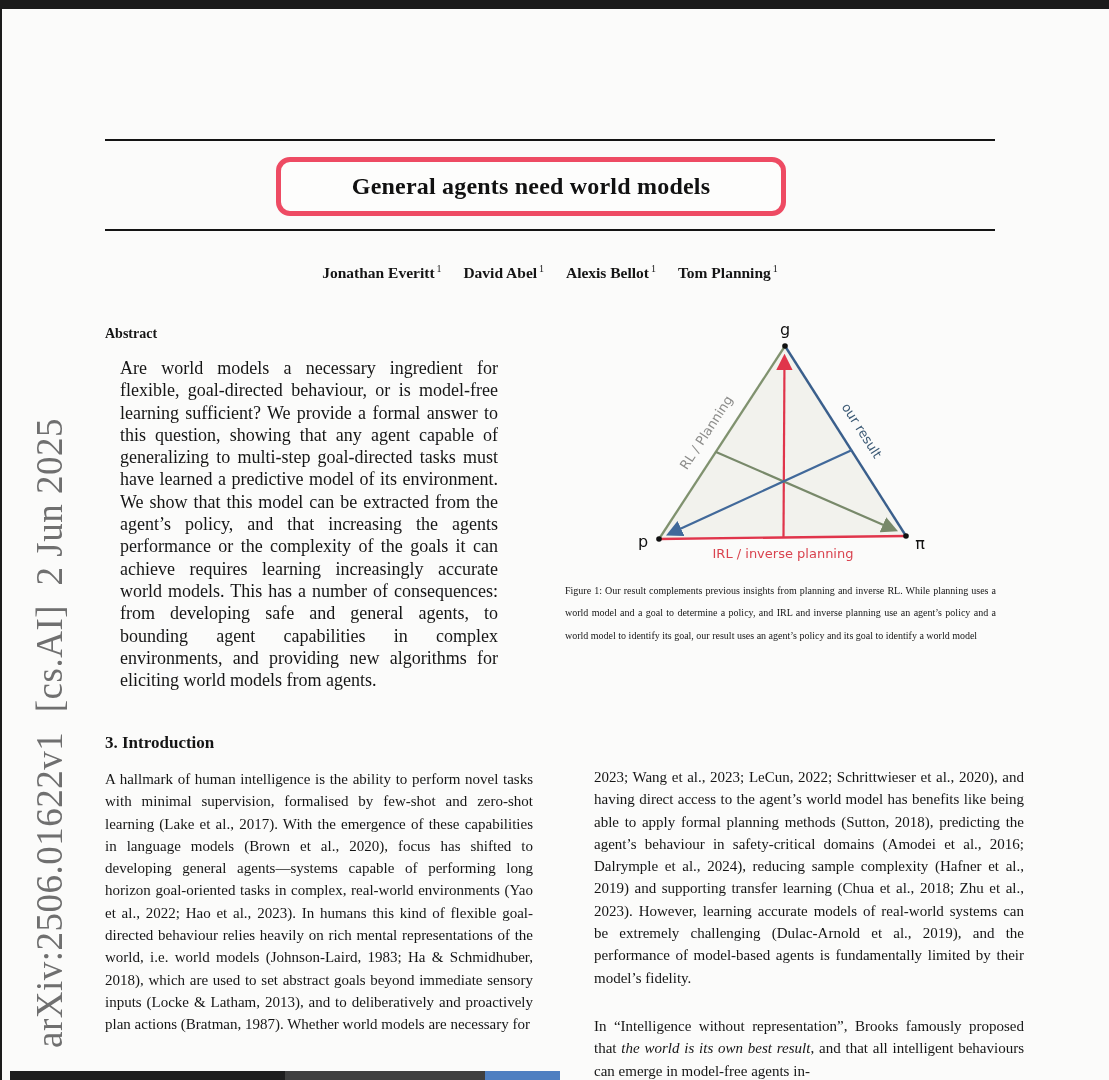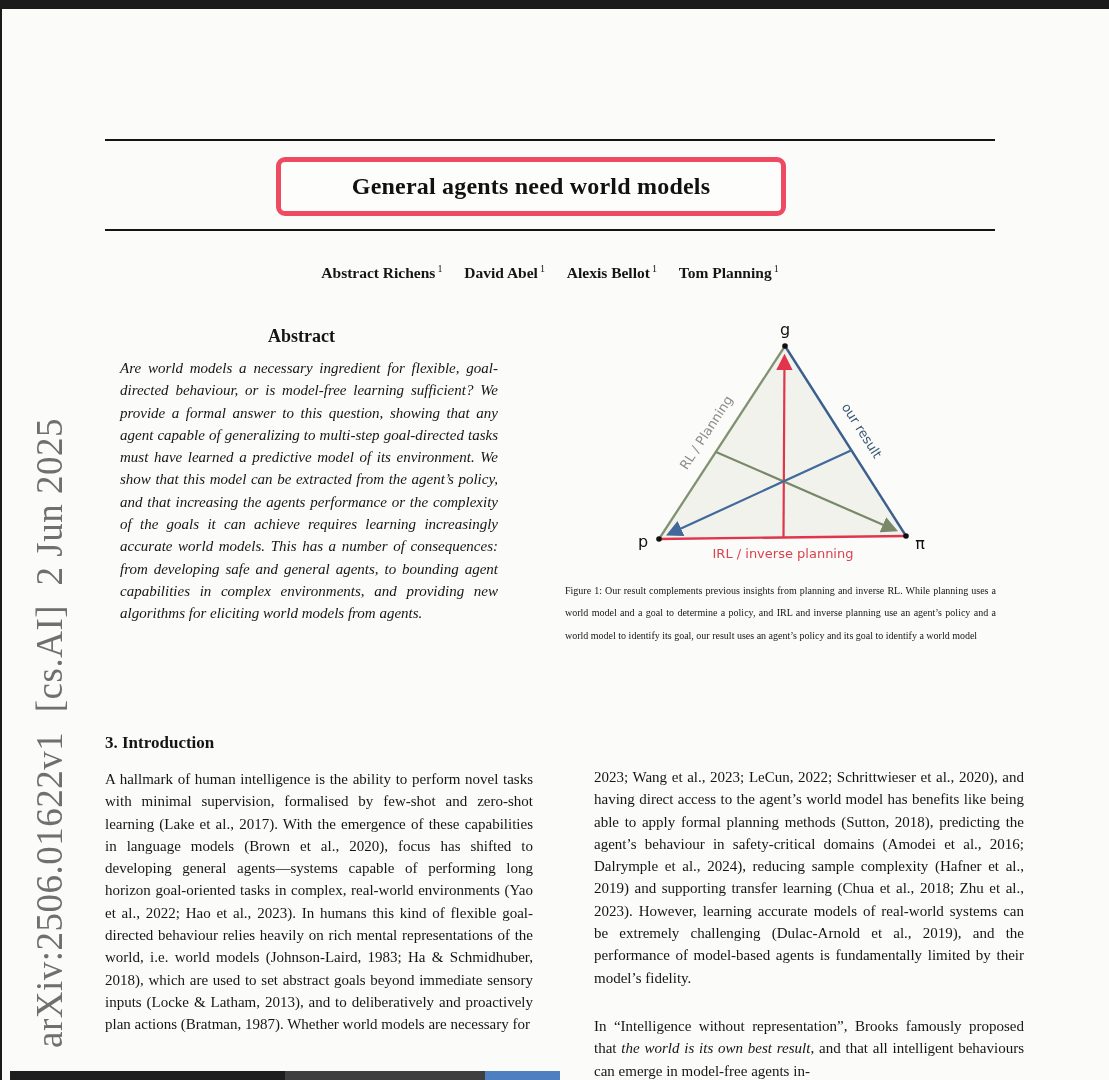--- a/index.html
+++ b/index.html
@@ -31,21 +31,21 @@
 
   .rule { position: absolute; left: 105px; width: 890px; height: 2px; background: #141414; }
   .rule-top { top: 139px; }
   .rule-bottom { top: 229px; }
 
   .title-box {
     position: absolute;
     left: 276px; top: 157px;
     width: 510px; height: 59px;
     border: 5px solid #ee4b63;
-    border-radius: 9px;
+    border-radius: 14px;
     background: #fdfdfc;
     display: flex; align-items: center; justify-content: center;
   }
   .title-box h1 {
     font-size: 24px;
     font-weight: bold;
     letter-spacing: 0.2px;
     color: #111;
   }
 
@@ -54,29 +54,27 @@
     left: 105px; top: 263px; width: 890px;
     text-align: center;
     font-size: 15.5px; font-weight: bold;
   }
   .author { margin: 0 9px; white-space: nowrap; }
   .author sup { font-size: 10px; font-weight: normal; margin-left: 2px; }
 
   .abstract-heading {
     position: absolute;
     left: 105px; top: 326px; width: 393px;
-    text-align: center;
-    font-size: 18px; font-weight: bold;
+    font-size: 14px; font-weight: bold;
   }
   .abstract-text {
     position: absolute;
     left: 120px; top: 357px; width: 378px;
-    font-size: 15px; line-height: 22.3px;
+    font-size: 18px; line-height: 22.3px;
     text-align: justify;
-    font-style: italic;
   }
 
   .intro-heading {
     position: absolute;
     left: 105px; top: 733px;
     font-size: 17px; font-weight: bold;
   }
   .intro-text {
     position: absolute;
     left: 105px; top: 768px; width: 428px; height: 312px;
@@ -122,21 +120,21 @@
 
   <div class="rule rule-top"></div>
 
   <div class="title-box">
     <h1>General agents need world models</h1>
   </div>
 
   <div class="rule rule-bottom"></div>
 
   <div class="authors">
-    <span class="author"><span>Abstract Richens</span><sup>1</sup></span>
+    <span class="author"><span>Jonathan Everitt</span><sup>1</sup></span>
     <span class="author"><span>David Abel</span><sup>1</sup></span>
     <span class="author"><span>Alexis Bellot</span><sup>1</sup></span>
     <span class="author"><span>Tom Planning</span><sup>1</sup></span>
   </div>
 
   <div class="abstract-heading">Abstract</div>
   <div class="abstract-text">Are world models a necessary ingredient for flexible, goal-directed behaviour, or is model-free learning sufficient? We provide a formal answer to this question, showing that any agent capable of generalizing to multi-step goal-directed tasks must have learned a predictive model of its environment. We show that this model can be extracted from the agent’s policy, and that increasing the agents performance or the complexity of the goals it can achieve requires learning increasingly accurate world models. This has a number of consequences: from developing safe and general agents, to bounding agent capabilities in complex environments, and providing new algorithms for eliciting world models from agents.</div>
 
   <div class="intro-heading">3. Introduction</div>
   <div class="intro-text">A hallmark of human intelligence is the ability to perform novel tasks with minimal supervision, formalised by few-shot and zero-shot learning (Lake et al., 2017). With the emergence of these capabilities in language models (Brown et al., 2020), focus has shifted to developing general agents—systems capable of performing long horizon goal-oriented tasks in complex, real-world environments (Yao et al., 2022; Hao et al., 2023). In humans this kind of flexible goal-directed behaviour relies heavily on rich mental representations of the world, i.e. world models (Johnson-Laird, 1983; Ha &amp; Schmidhuber, 2018), which are used to set abstract goals beyond immediate sensory inputs (Locke &amp; Latham, 2013), and to deliberatively and proactively plan actions (Bratman, 1987). Whether world models are necessary for</div>

